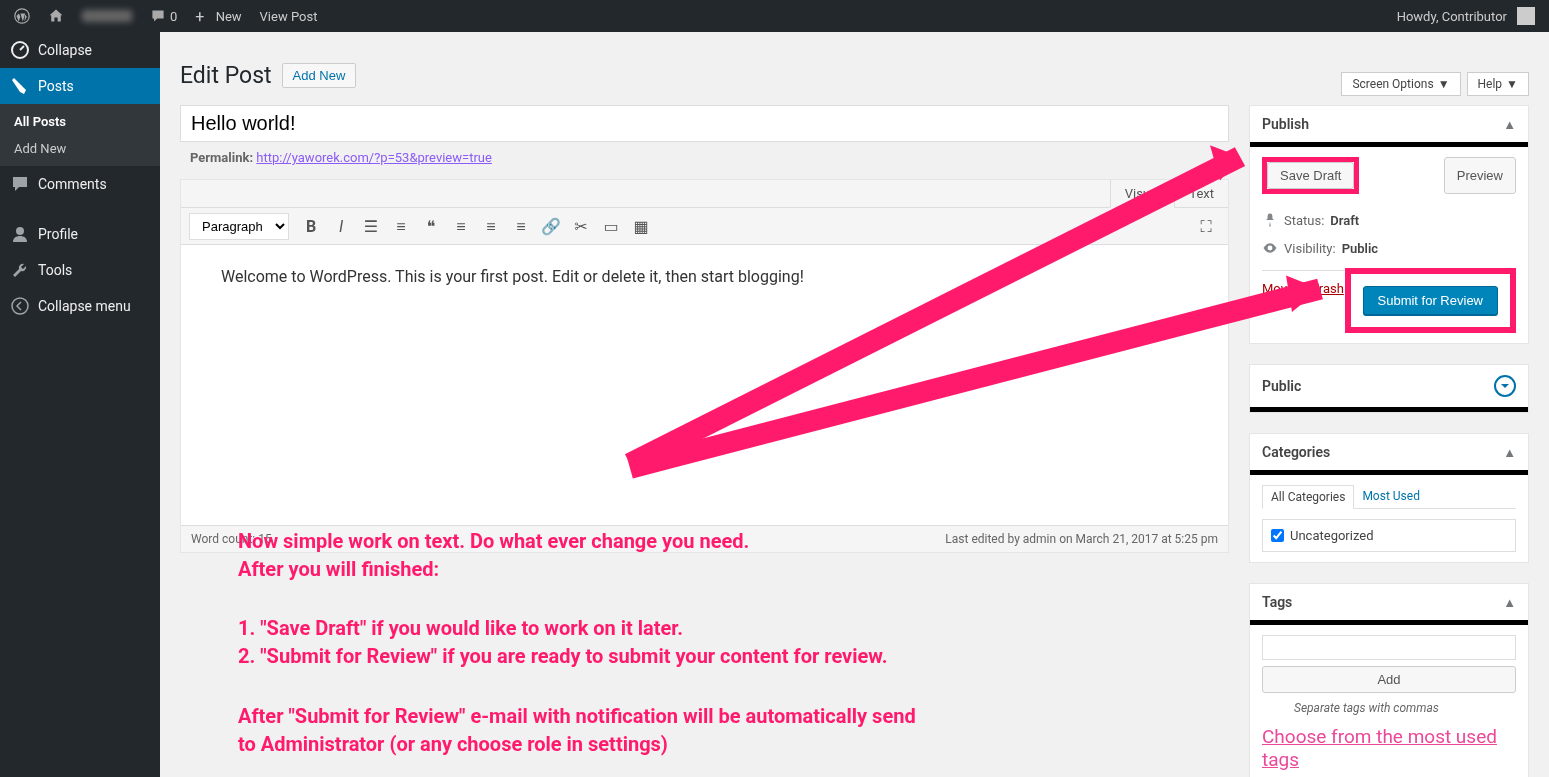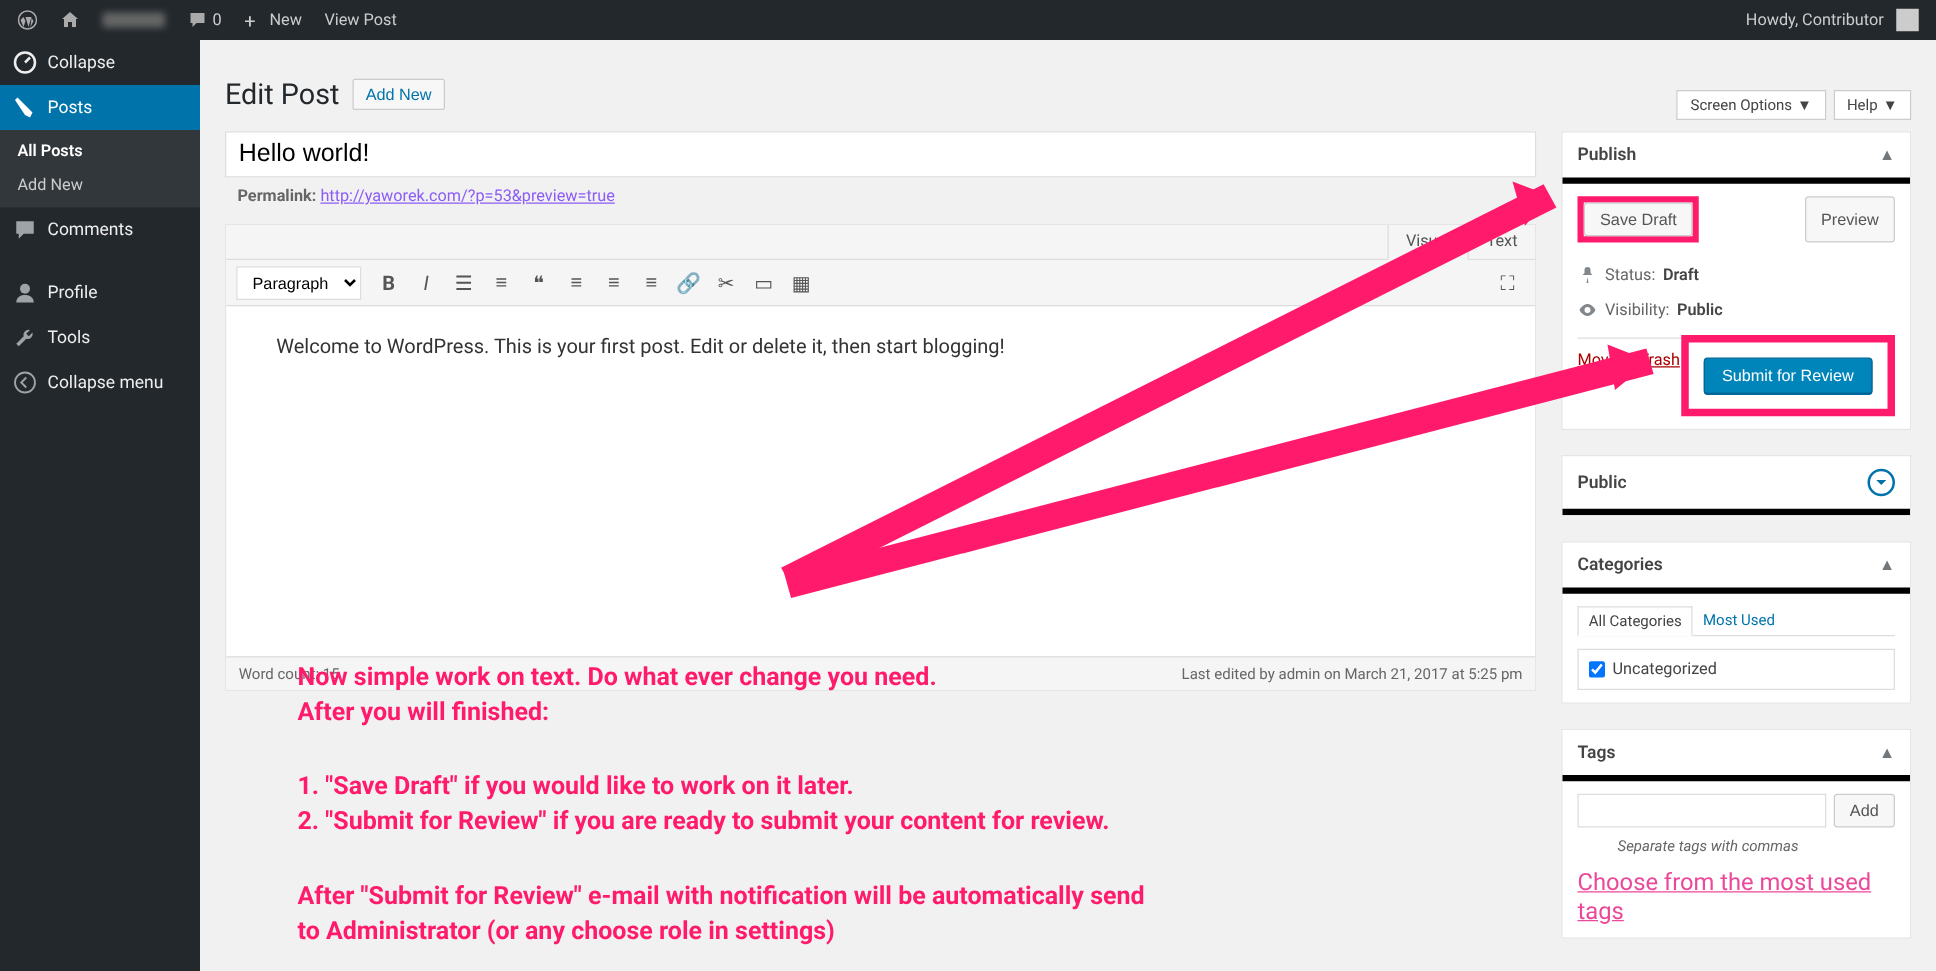--- a/index.html
+++ b/index.html
@@ -84,21 +84,21 @@
 .hl-submit-wrap { border: 6px solid #ff1a6c; padding: 12px; margin-left: auto; }
 
 
 .cat-tabs { display: flex; border-bottom: 1px solid #ddd; margin-bottom: 10px; }
 .cat-tab { padding: 4px 8px; font-size: 12px; cursor: pointer; color: #0073aa; }
 .cat-tab.active { border: 1px solid #ddd; border-bottom: 1px solid #fff; margin-bottom: -1px; background: #fff; color: #444; }
 .cat-list { border: 1px solid #ddd; padding: 8px; font-size: 13px; }
 .cat-list label { display: flex; align-items: center; gap: 6px; cursor: pointer; }
 
 
-.tag-input-row { display: flex; gap: 6px; margin-bottom: 8px; }
+.tag-input-row { display: flex; gap: 6px; margin-bottom: 8px; flex-direction: column; }
 .tag-input { flex: 1; border: 1px solid #ddd; padding: 4px 6px; font-size: 13px; }
 .tag-help { font-style: italic; color: #666; font-size: 12px; margin-bottom: 10px; margin-left: 32px; }
 .tag-link { color: #ec4899; text-decoration: underline; cursor: pointer; font-size: 19px; }
 
 
 .format-toggle { width: 22px; height: 22px; border: 2px solid #0073aa; border-radius: 50%; display: flex; align-items: center; justify-content: center; cursor: pointer; }
 .format-toggle svg { width: 12px; height: 12px; fill: #0073aa; }
 
 
 .annotations { position: absolute; inset: 0; pointer-events: none; }

